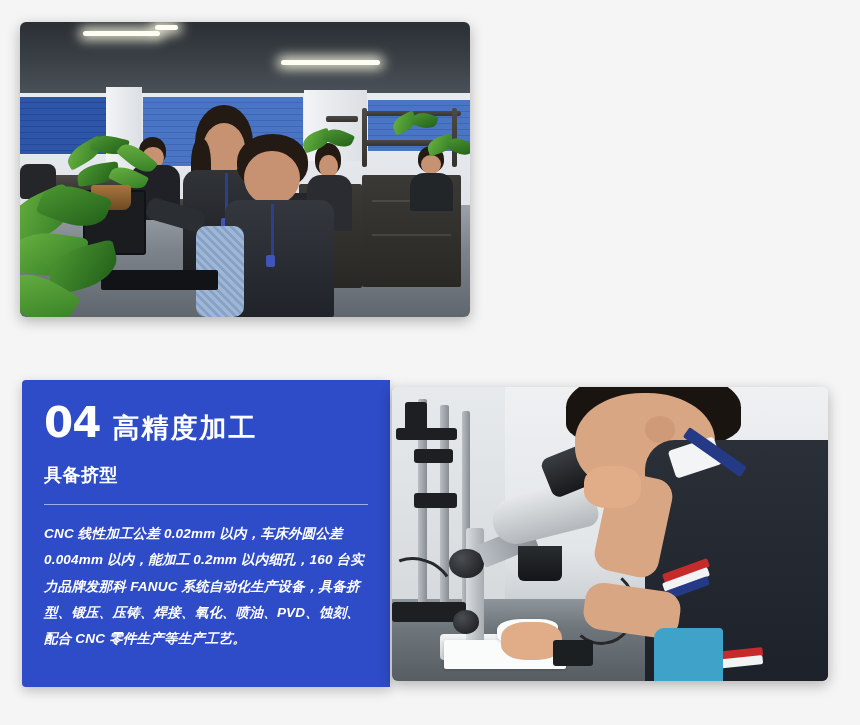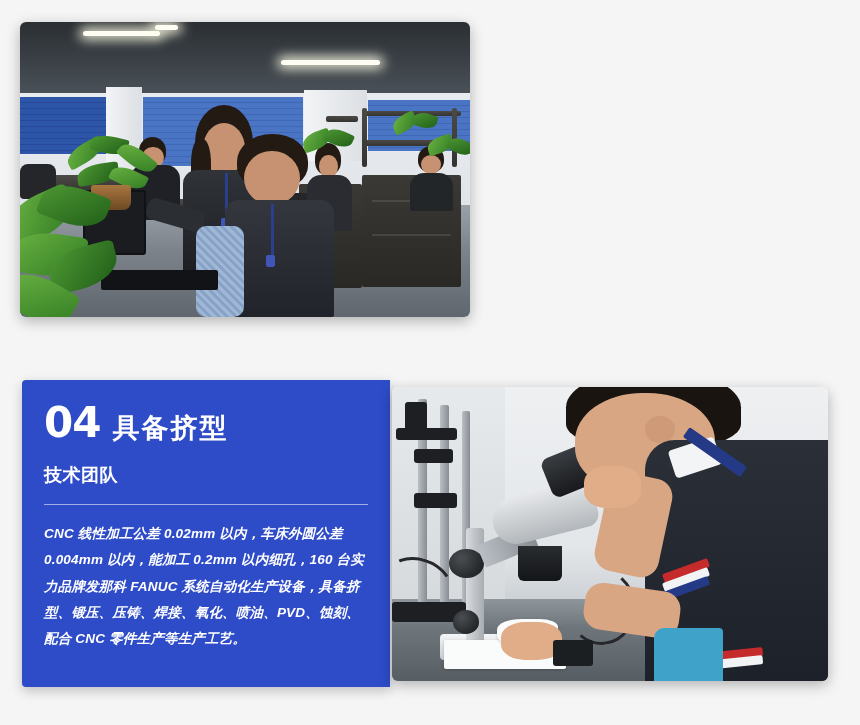--- a/index.html
+++ b/index.html
@@ -377,24 +377,24 @@
   </div>
 
 </div>
 
 <div class="section" id="section-04">
 
   <div class="blue-panel" id="panel-04" style="top:20px;">
     <div class="panel-inner" style="padding-left:14px;">
       <div class="heading-row" style="margin-left:8px;">
         <span class="num">04</span>
-        <span class="heading-title">具备挤型</span>
+        <span class="heading-title">高精度加工</span>
       </div>
       <div class="subtitle" style="margin-left:8px;">
-        <div>技术团队</div>
+        <div>具备挤型</div>
       </div>
       <div class="divider" style="margin-left:8px;"></div>
       <div class="body-text" style="margin-left:8px;font-style:italic;">CNC 线性加工公差 0.02mm 以内，车床外圆公差0.004mm 以内，能加工 0.2mm 以内细孔，160 台实力品牌发那科 FANUC 系统自动化生产设备，具备挤型、锻压、压铸、焊接、氧化、喷油、PVD、蚀刻、配合 CNC 零件生产等生产工艺。</div>
     </div>
   </div>
 
   <div class="photo-card" id="photo-microscope" style="top:27px;">
     <div class="scene">
       <div class="mc-bg"></div>
       <div class="mc-blur-left"></div>

